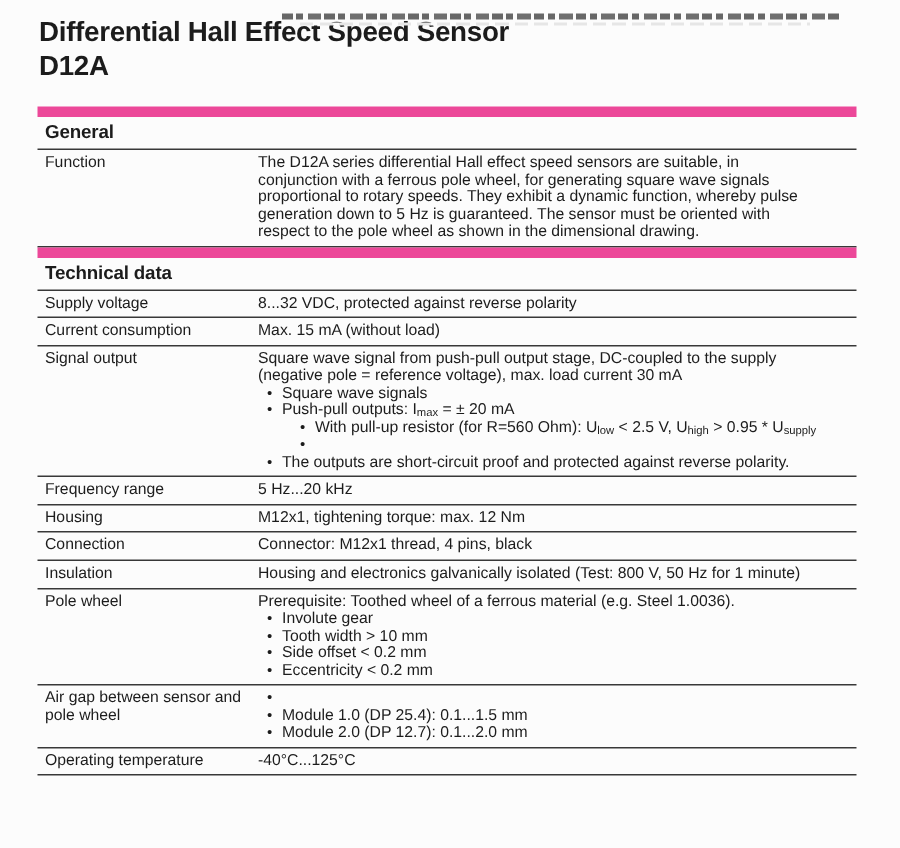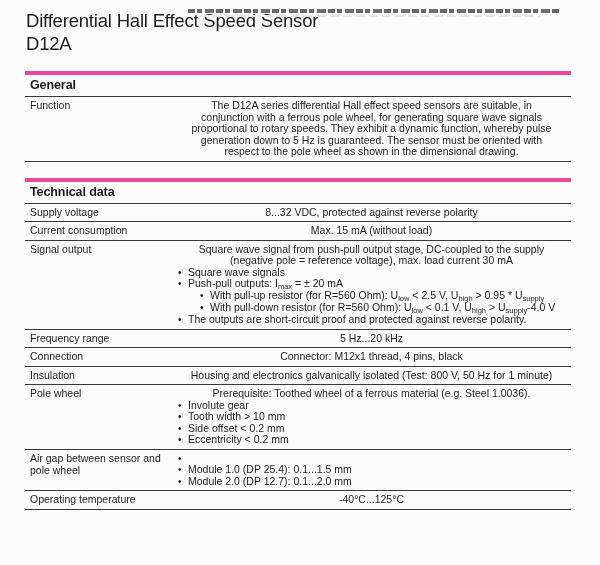--- a/index.html
+++ b/index.html
@@ -18,41 +18,41 @@
     background:repeating-linear-gradient(90deg,
       #4d4d4d 0 7px,#fcfcfc 7px 9px,
       #4d4d4d 9px 14px,#fcfcfc 14px 17px,
       #565656 17px 26px,#fcfcfc 26px 28px);
     opacity:.85;
   }
   .clip-strip-echo{
     position:absolute;top:6px;left:200px;width:340px;height:2px;
     background:repeating-linear-gradient(90deg,#e6e6e6 0 9px,#fcfcfc 9px 13px);
   }
-  .title{margin:9px 0 0 1px;font-size:18.5px;font-weight:normal;line-height:23px;letter-spacing:-.2px;}
+  .title{margin:9px 0 0 1px;font-size:18.5px;font-weight:bold;line-height:23px;letter-spacing:-.2px;}
   .title div{white-space:nowrap;}
-  .section{margin-top:16px;}
+  .section{margin-top:0;}
   .section.first{margin-top:16px;}
   .sec-head{
-    border-top:4px solid #ec4899;
+    border-top:7px solid #ec4899;
     font-size:12.5px;font-weight:bold;line-height:14px;
     padding:3px 0 4px 5px;letter-spacing:-.1px;
   }
   .rows{border-bottom:1.5px solid #383838;}
   .section:last-child .rows{border-bottom:1.5px solid #383838;}
   .row{display:flex;border-top:1.5px solid #383838;padding:3px 0;}
   .lab{flex:0 0 147px;box-sizing:border-box;padding-left:5px;font-size:10.5px;line-height:11.6px;}
   .val{flex:1;min-width:0;font-size:10.5px;}
   .line{line-height:11.5px;white-space:nowrap;}
   .line.t{}
   .line.b{display:flex;padding-left:6px;}
   .line.sb{display:flex;padding-left:28px;}
   .mark{flex:0 0 10px;font-size:10px;}
   .txt{white-space:nowrap;}
-  .line.wrap,.line.wrap .txt{white-space:normal;text-align:center;}
+  .line.wrap,.line.wrap .txt{white-space:normal;}
   sub{font-size:7.5px;line-height:1;vertical-align:-1.5px;}
 </style>
 </head>
 <body>
 
 <div class="page">
   <div class="clip-strip"></div>
   <div class="clip-strip-echo"></div>
 
   <div class="title">
@@ -103,32 +103,37 @@
             <div class="line b">
               <span class="mark">•</span>
               <span class="txt">Push-pull outputs: I<sub>max</sub> = ± 20 mA</span>
             </div>
             <div class="line sb">
               <span class="mark">•</span>
               <span class="txt">With pull-up resistor (for R=560 Ohm): U<sub>low</sub> &lt; 2.5 V, U<sub>high</sub> &gt; 0.95 * U<sub>supply</sub></span>
             </div>
             <div class="line sb">
               <span class="mark">•</span>
-              <span class="txt">With pull-down resistor (for R=560 Ohm): U<sub>low</sub> &lt; 0.1 V, U<sub>high</sub> &gt; U<sub>supply</sub>-4.0 V</span>
             </div>
             <div class="line b">
               <span class="mark">•</span>
               <span class="txt">The outputs are short-circuit proof and protected against reverse polarity.</span>
             </div>
           </div>
         </div>
         <div class="row">
           <div class="lab">Frequency range</div>
           <div class="val">
             <div class="line t wrap"><span class="txt">5 Hz...20 kHz</span></div>
+          </div>
+        </div>
+        <div class="row">
+          <div class="lab">Housing</div>
+          <div class="val">
+            <div class="line t wrap"><span class="txt">M12x1, tightening torque: max. 12 Nm</span></div>
           </div>
         </div>
         <div class="row">
           <div class="lab">Connection</div>
           <div class="val">
             <div class="line t wrap"><span class="txt">Connector: M12x1 thread, 4 pins, black</span></div>
           </div>
         </div>
         <div class="row">
           <div class="lab">Insulation</div>

